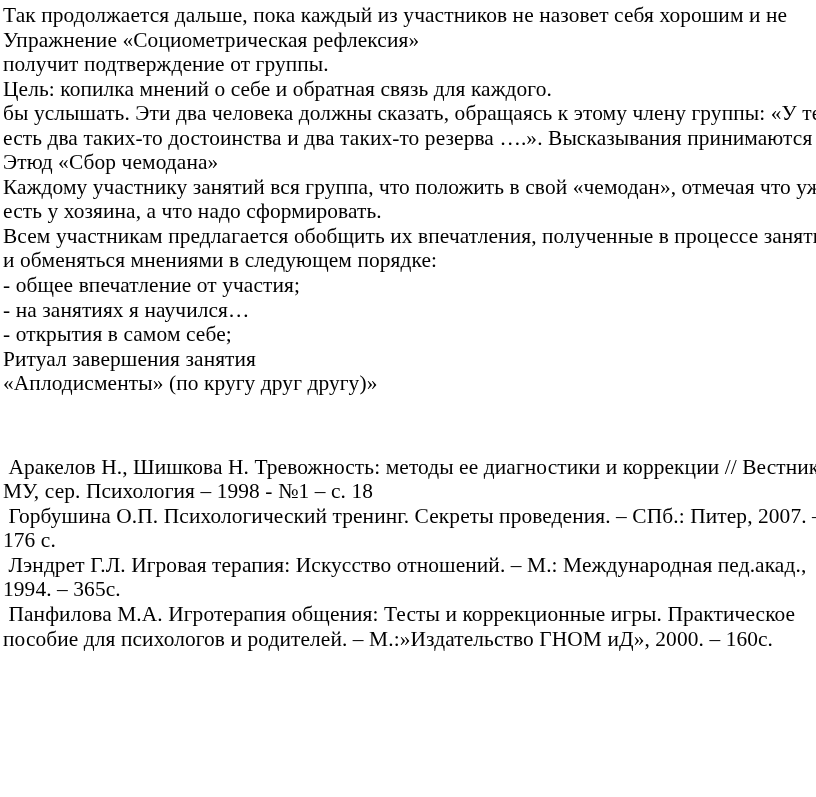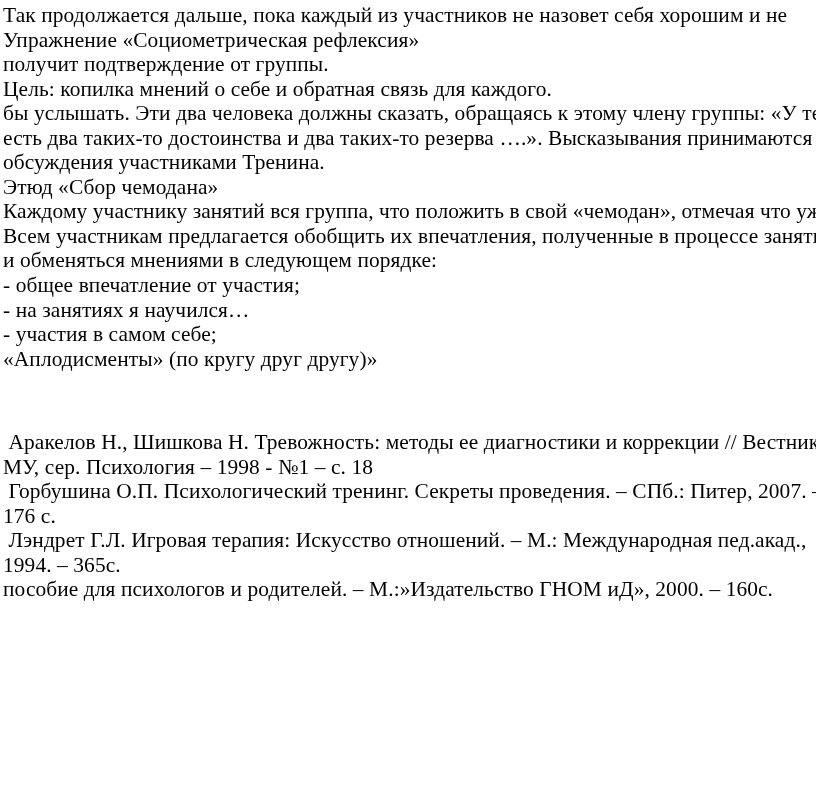--- a/index.html
+++ b/index.html
@@ -34,36 +34,38 @@
 
 <div class="page">
 
   <div class="doc-block">
     <div class="line">Так продолжается дальше, пока каждый из участников не назовет себя хорошим и не</div>
     <div class="line">Упражнение «Социометрическая рефлексия»</div>
     <div class="line">получит подтверждение от группы.</div>
     <div class="line">Цель: копилка мнений о себе и обратная связь для каждого.</div>
     <div class="line">бы услышать. Эти два человека должны сказать, обращаясь к этому члену группы: «У тебя</div>
     <div class="line">есть два таких-то достоинства и два таких-то резерва ….». Высказывания принимаются без</div>
-    <div class="line">обсуждения участниками Тренина.</div>
     <div class="line">Этюд «Сбор чемодана»</div>
     <div class="line">Каждому участнику занятий вся группа, что положить в свой «чемодан», отмечая что уже</div>
+    <div class="line">есть у хозяина, а что надо сформировать.</div>
     <div class="line">Всем участникам предлагается обобщить их впечатления, полученные в процессе занятий,</div>
     <div class="line">и обменяться мнениями в следующем порядке:</div>
     <div class="line">- общее впечатление от участия;</div>
     <div class="line">- на занятиях я научился…</div>
-    <div class="line">- участия в самом себе;</div>
+    <div class="line">- открытия в самом себе;</div>
+    <div class="line">Ритуал завершения занятия</div>
     <div class="line">«Аплодисменты» (по кругу друг другу)»</div>
   </div>
 
   <div class="paragraph-gap"></div>
 
   <div class="doc-block">
     <div class="line"> Аракелов Н., Шишкова Н. Тревожность: методы ее диагностики и коррекции // Вестник</div>
     <div class="line">МУ, сер. Психология – 1998 - №1 – с. 18</div>
     <div class="line"> Горбушина О.П. Психологический тренинг. Секреты проведения. – СПб.: Питер, 2007. –</div>
     <div class="line">176 с.</div>
     <div class="line"> Лэндрет Г.Л. Игровая терапия: Искусство отношений. – М.: Международная пед.акад.,</div>
     <div class="line">1994. – 365с.</div>
+    <div class="line"> Панфилова М.А. Игротерапия общения: Тесты и коррекционные игры. Практическое</div>
     <div class="line">пособие для психологов и родителей. – М.:»Издательство ГНОМ иД», 2000. – 160с.</div>
   </div>
 
 </div>
 
 </body></html>

